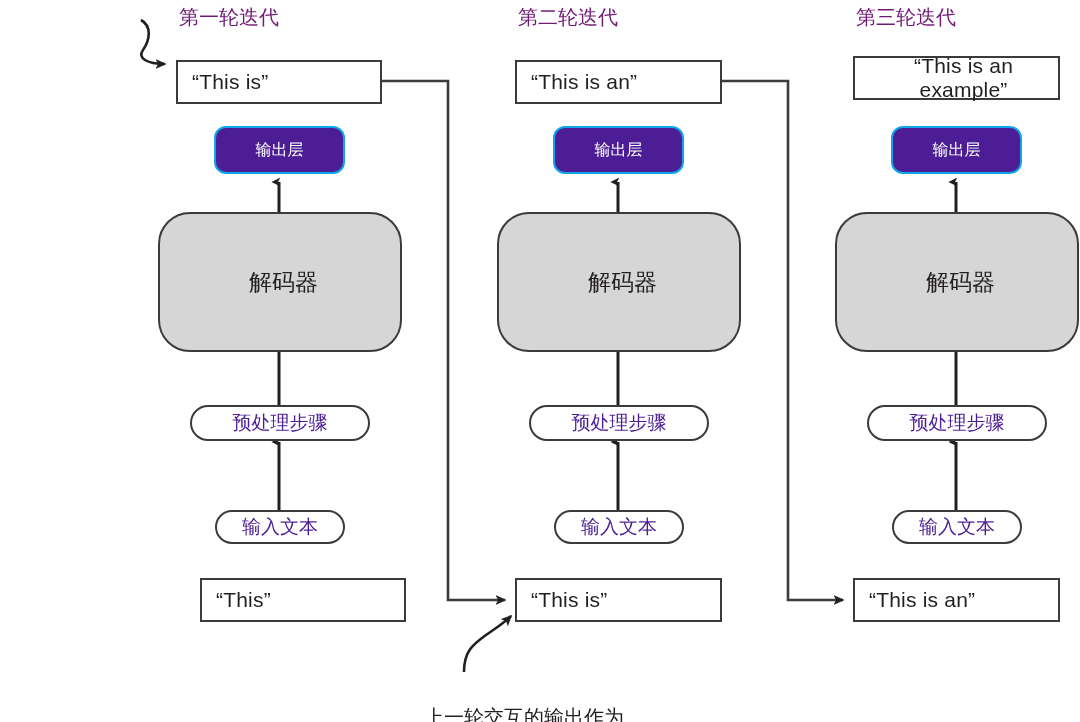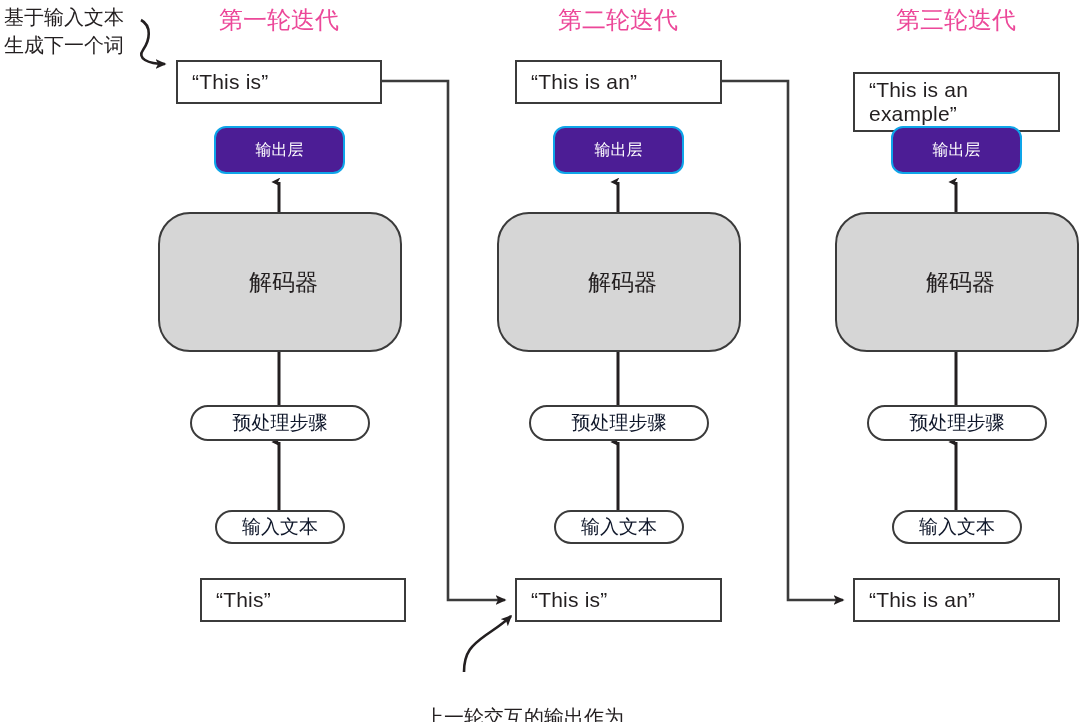--- a/index.html
+++ b/index.html
@@ -60,28 +60,27 @@
     color: #231f20;
     padding-left: 7px;
   }
   
   .box-pill {
     background: #ffffff;
     border: 2px solid #3b3b3b;
     border-radius: 22px;
     justify-content: center;
     font-size: 19px;
-    color: #0f172a;
+    color: #4c1d95;
     font-family: Liberation Mono, monospace;
   }
   .col-header {
     position: absolute;
-    font-size: 24px;
-    color: #ec4899;
-    text-align: center;
+    font-size: 20px;
+    color: #701a75;
     white-space: nowrap;
   }
   .annotation {
     position: absolute;
     font-size: 20px;
     line-height: 1.38;
     color: #231f20;
     white-space: pre-line;
   }
 </style>
@@ -123,22 +122,20 @@
 
     <path d="M382 81 L448 81 L448 600 L505 600" fill="none" stroke="#3b3b3b" stroke-width="2.6" marker-end="url(#arrowRight)"></path>
 
     <path d="M722 81 L788 81 L788 600 L843 600" fill="none" stroke="#3b3b3b" stroke-width="2.6" marker-end="url(#arrowRight)"></path>
 
     <path d="M141 20 C 152 26, 150 40, 143 50 C 137 58, 147 64, 165 64" fill="none" stroke="#231f20" stroke-width="2.6" marker-end="url(#arrowCurve)"></path>
 
     <path d="M464 672 C 464 652, 472 645, 486 635 C 496 628, 504 623, 511 616" fill="none" stroke="#231f20" stroke-width="2.6" marker-end="url(#arrowCurve)"></path>
   </svg>
 
-  <div class="annotation" style="left:4px; top:4px;">基于输入文本
-生成下一个词</div>
 
   <div class="annotation" style="left:424px; top:704px;">上一轮交互的输出作为
 下一轮交互的输入</div>
 
   <div class="col-header" style="left:179px; top:4px; width:200px;">第一轮迭代</div>
   <div class="col-header" style="left:856px; top:4px; width:200px;">第三轮迭代</div>
   <div class="col-header" style="left:518px; top:4px; width:200px;">第二轮迭代</div>
 
   <div class="node box-rect" style="left:176px; top:60px; width:206px; height:44px;">“This is”</div>
 
@@ -157,21 +154,21 @@
   <div class="node box-dark" style="left:553px; top:126px; width:131px; height:48px;">输出层</div>
 
   <div class="node box-decoder" style="left:497px; top:212px; width:244px; height:140px;">解码器</div>
 
   <div class="node box-pill" style="left:529px; top:405px; width:180px; height:36px;">预处理步骤</div>
 
   <div class="node box-pill" style="left:554px; top:510px; width:130px; height:34px;">输入文本</div>
 
   <div class="node box-rect" style="left:515px; top:578px; width:207px; height:44px;">“This is”</div>
 
-  <div class="node box-rect" style="left:853px; top:72px; width:207px; height:60px;">“This is an example”</div>
+  <div class="node box-rect" style="left:853px; top:56px; width:207px; height:44px;text-align:center;">“This is an example”</div>
 
   <div class="node box-dark" style="left:891px; top:126px; width:131px; height:48px;">输出层</div>
 
   <div class="node box-decoder" style="left:835px; top:212px; width:244px; height:140px;">解码器</div>
 
   <div class="node box-pill" style="left:867px; top:405px; width:180px; height:36px;">预处理步骤</div>
 
   <div class="node box-pill" style="left:892px; top:510px; width:130px; height:34px;">输入文本</div>
 
   <div class="node box-rect" style="left:853px; top:578px; width:207px; height:44px;">“This is an”</div>

